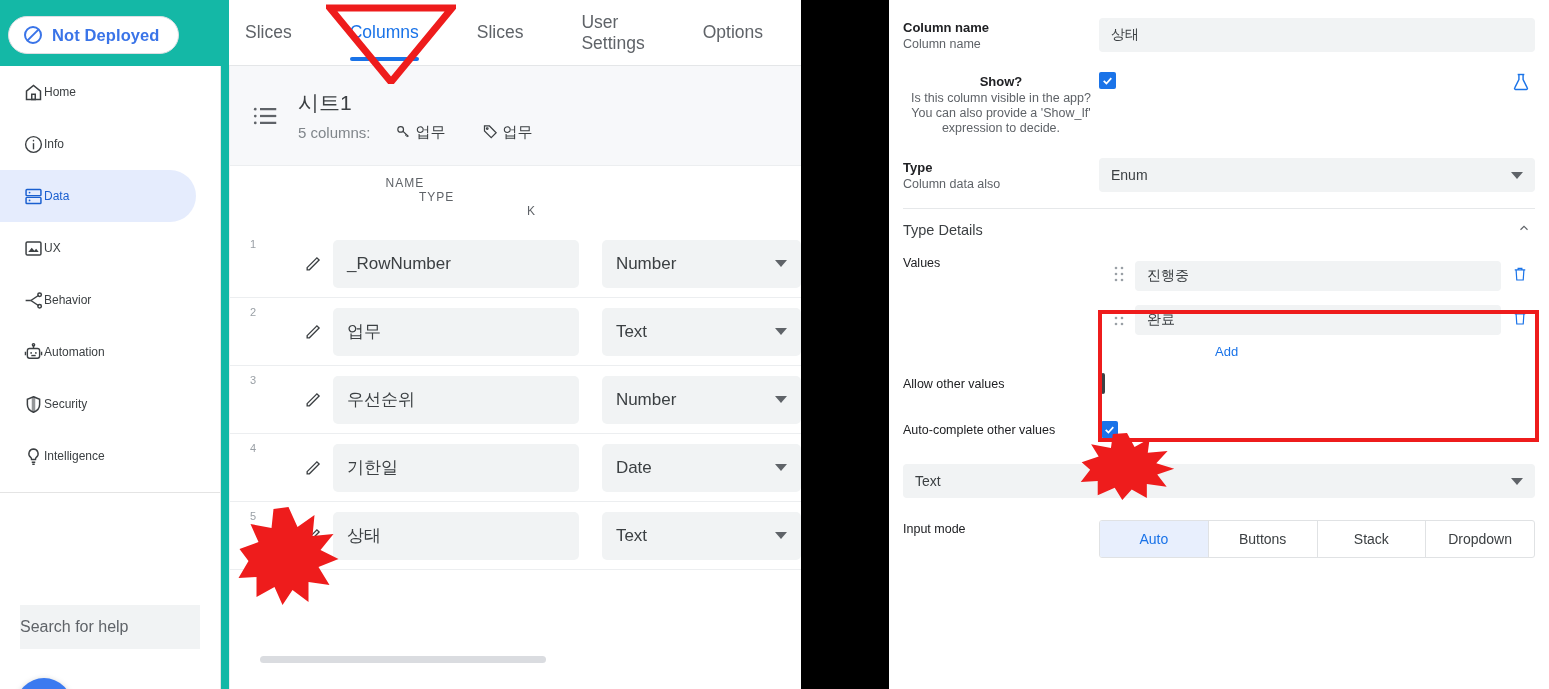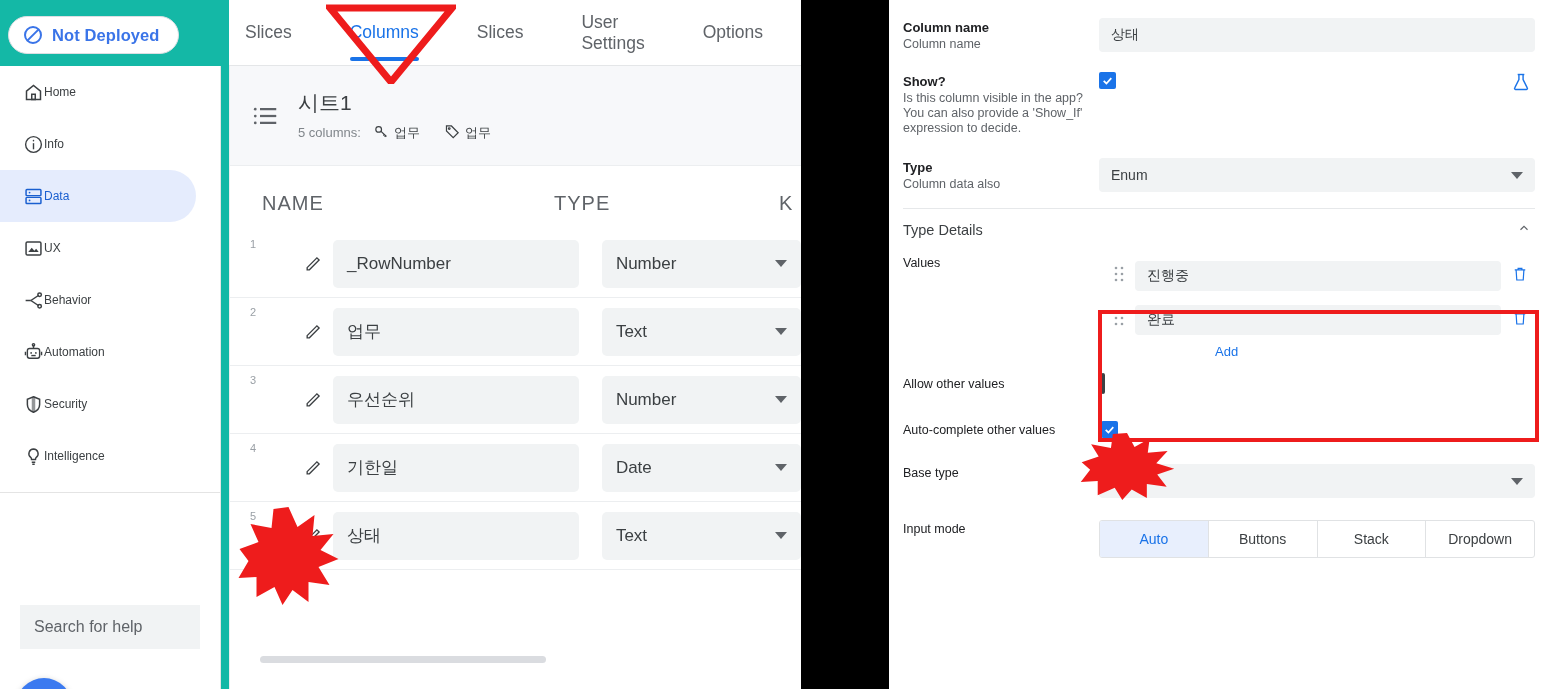--- a/index.html
+++ b/index.html
@@ -46,21 +46,21 @@
     padding-left: 22px; border-radius: 0 26px 26px 0;
     color: #3c4043; font-size: 12px;
   }
   .nav-item.active { background: #e5ecfd; color: #1a5fd0; font-weight: 500; }
   .nav-item .ic { width: 22px; height: 22px; display:flex; align-items:center; justify-content:center; flex:none; }
   .nav-item .ic svg { width: 21px; height: 21px; }
   .nav-sep { height: 1px; background: #e4e4e4; margin: 10px 0 10px 0; }
   #help-search {
     position: absolute; left: 20px; top: 539px; width: 180px; height: 44px;
     background: #f1f3f4; border-radius: 0;
-    display: flex; align-items: center; padding-left: 14px;
+    display: flex; align-items: center; 
     color: #5f6368; font-size: 16px;
   }
   #chat-fab {
     position: absolute; left: 16px; top: 612px; width: 56px; height: 56px;
     border-radius: 50%; background: #3b7af0;
     display: flex; align-items: center; justify-content: center;
     box-shadow: 0 2px 6px rgba(0,0,0,.25);
   }
 
   
@@ -85,29 +85,29 @@
     position: absolute; left: 229px; top: 66px; right: 0; bottom: 0;
     background: #fff; border-left: 1px solid #eceef0;
   }
   #table-head {
     height: 100px; background: #f7f8fa;
     display: flex; align-items: center; padding-left: 20px; gap: 18px;
     border-bottom: 1px solid #eceef0;
   }
   #table-head .list-ic { width: 30px; height: 30px; flex: none; color:#5f6368; }
   .tbl-title { font-size: 21px; color: #3c4043; }
-  .tbl-sub { display: flex; align-items: center; gap: 12px; margin-top: 6px; font-size: 13px; color: #80868b; }
+  .tbl-sub { display: flex; align-items: center; gap: 24px; margin-top: 6px; font-size: 15px; color: #80868b; }
   .tbl-sub .chip { display: flex; align-items: center; gap: 4px; color: #3c4043; }
   .tbl-sub .chip svg { width: 17px; height: 17px; }
   .tbl-sub .chip + .chip { margin-left: 12px; }
 
   #cols-header {
     display: flex; align-items: center; height: 54px;
-    font-size: 20px; letter-spacing: 1px; color: #5f6368; font-weight: 500;
-    padding-left: 32px; margin-top: 10px;
+    font-size: 12px; letter-spacing: 1px; color: #5f6368; font-weight: 500;
+    padding-left: 32px; margin-top: 10px; flex-direction: column;
   }
   #cols-header .c-name { width: 292px; }
   #cols-header .c-type { width: 225px; }
 
   .col-row {
     display: flex; align-items: center; height: 68px; padding-left: 20px;
     border-bottom: 1px solid #eceef0; position: relative;
   }
   .col-row .idx {
     position: absolute; left: 20px; top: 8px; font-size: 11px; color: #9aa0a6;
@@ -454,21 +454,21 @@
     <div class="rp-row" style="padding-top:18px;">
       <div class="rp-lab">
         <div class="t">Column name</div>
         <div class="d">Column name</div>
       </div>
       <div class="rp-ctl">
         <div class="rp-input">상태</div>
       </div>
     </div>
 
-    <div class="rp-row" style="padding-top:20px;">
+    <div class="rp-row" style="padding-top:20px;text-align:center;">
       <div class="rp-lab">
         <div class="t">Show?</div>
         <div class="d">Is this column visible in the app? You can also provide a 'Show_If' expression to decide.</div>
       </div>
       <div class="rp-ctl">
         <span class="cb on">
           <svg viewBox="0 0 24 24" fill="none" stroke="#fff" stroke-width="3.2">
               <path d="M5 12.5 10 17.5 19 7.5"></path>
             </svg>
         </span>
@@ -570,23 +570,20 @@
       <div class="rp-ctl" style="padding-left:2px;">
         <span class="cb on">
           <svg viewBox="0 0 24 24" fill="none" stroke="#fff" stroke-width="3.2">
               <path d="M5 12.5 10 17.5 19 7.5"></path>
             </svg>
         </span>
       </div>
     </div>
 
     <div class="rp-row" style="padding-top:26px;">
-      <div class="rp-lab">
-        <div class="plain">Base type</div>
-      </div>
       <div class="rp-ctl">
         <div class="rp-select">
           <span>Text</span>
           <span class="caret"></span>
         </div>
       </div>
     </div>
 
     <div class="rp-row" style="padding-top:22px;">
       <div class="rp-lab">

